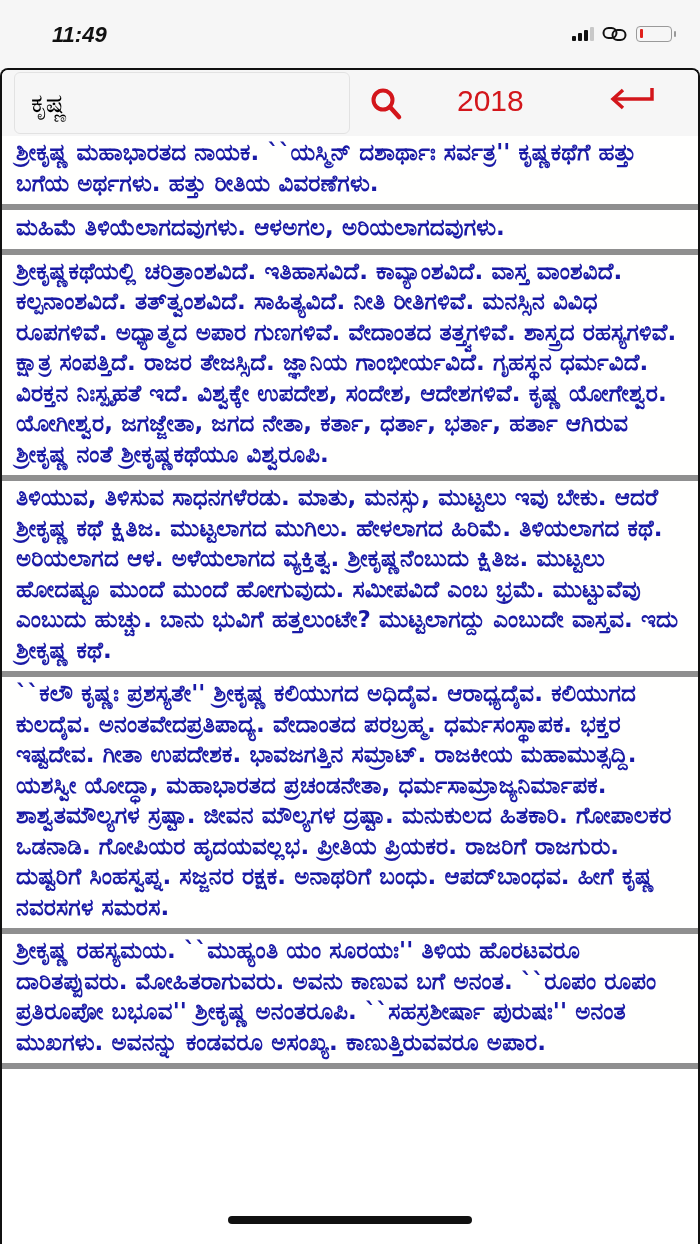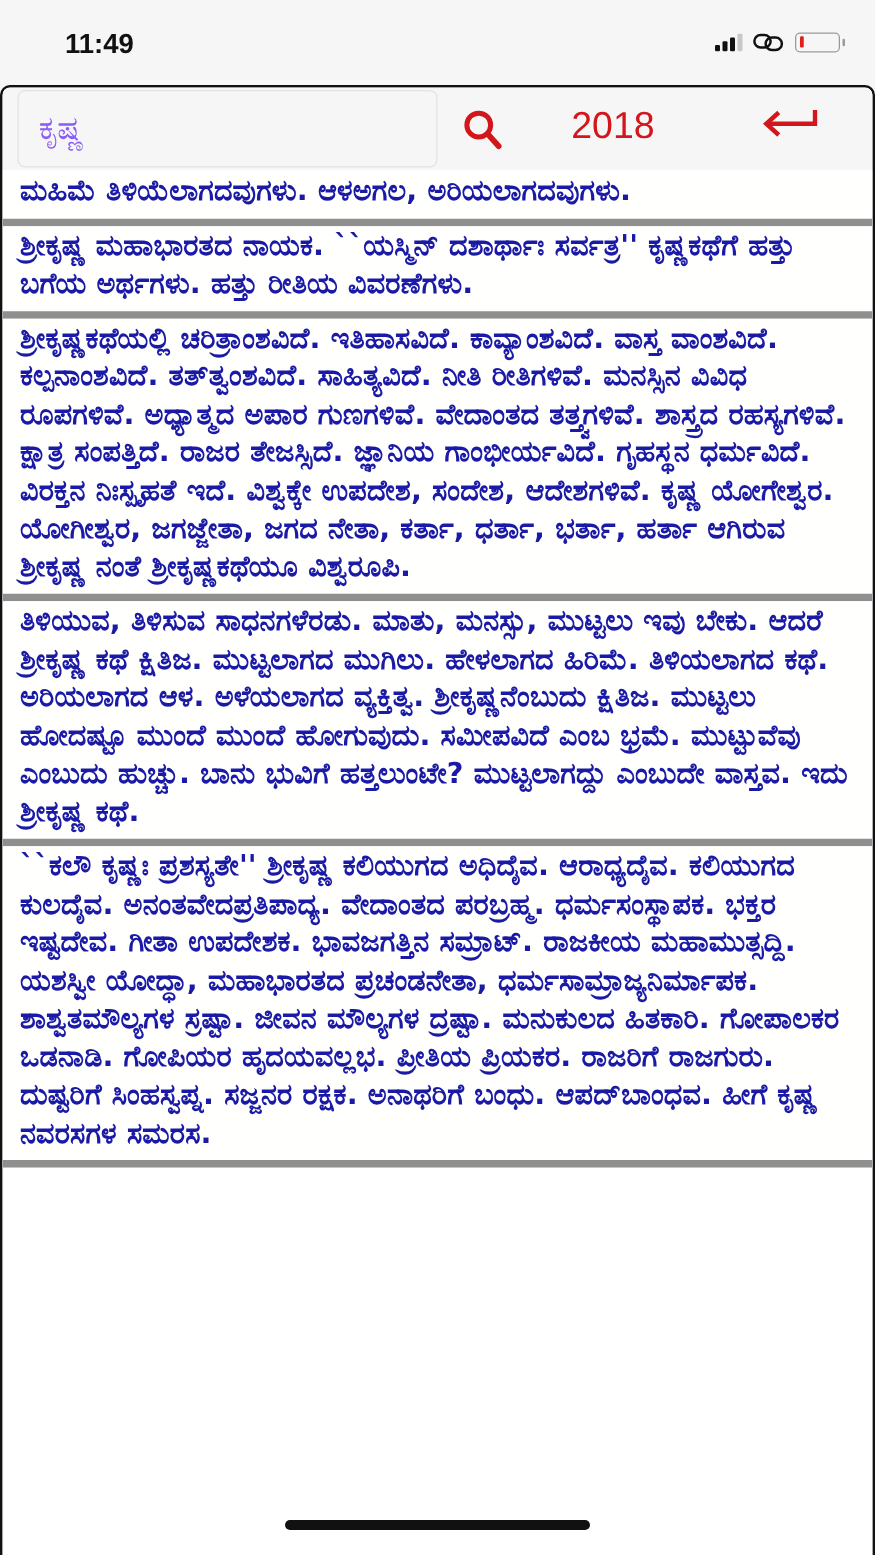--- a/index.html
+++ b/index.html
@@ -4,20 +4,21 @@
   <style>
     * { box-sizing: border-box; margin: 0; padding: 0; }
     html, body {
       width: 700px; height: 1244px; overflow: hidden;
       background: #f6f6f6;
       font-family: "DejaVu Sans", "Liberation Sans", sans-serif;
     }
     .status-bar {
       position: absolute; top: 0; left: 0; width: 700px; height: 68px;
       background: #f6f6f6;
+      font-style: italic;
     }
     .status-time {
       position: absolute; left: 52px; top: 22px;
       font-size: 22px; font-weight: bold; color: #111;
       font-family: "Liberation Sans", sans-serif;
     }
     .status-icons {
       position: absolute; right: 28px; top: 26px;
       display: flex; align-items: center; gap: 8px;
     }
@@ -44,21 +45,21 @@
       border-radius: 8px 8px 0 0;
       background: #ffffff; overflow: hidden;
     }
     .toolbar {
       position: relative; height: 66px; background: #f6f6f6;
       display: flex; align-items: center;
     }
     .search-input {
       position: absolute; left: 12px; top: 2px; width: 336px; height: 62px;
       background: #f6f6f6; border: 1px solid #e2e2e2; border-radius: 6px;
-      font-size: 26px; color: #8b5cf6; padding-left: 16px;
+      font-size: 26px; color: #000000; padding-left: 16px;
       display: flex; align-items: center;
       font-family: "DejaVu Sans", sans-serif;
     }
     .search-btn {
       position: absolute; left: 366px; top: 16px; width: 40px; height: 36px;
     }
     .year-label {
       position: absolute; left: 455px; top: 14px;
       font-size: 30px; color: #d3161b;
       font-family: "Liberation Sans", sans-serif;
@@ -118,31 +119,34 @@
       <line x1="22" y1="21" x2="31" y2="31" stroke="#d3161b" stroke-width="4.5" stroke-linecap="round"></line>
     </svg>
     <span class="year-label">2018</span>
     <svg class="back-btn" viewBox="0 0 48 30">
       <polyline points="44,4 44,15 6,15" fill="none" stroke="#d3161b" stroke-width="3.5"></polyline>
       <polyline points="15,6 5,15 15,24" fill="none" stroke="#d3161b" stroke-width="3.5" stroke-linejoin="miter"></polyline>
     </svg>
   </div>
 
   <div class="content">
+    <div class="entry">
+      <p>ಶ್ರೀಕೃಷ್ಣ ಮಹಾಭಾರತದ ನಾಯಕ. ``ಯಸ್ಮಿನ್ ದಶಾರ್ಥಾಃ ಸರ್ವತ್ರ'' ಕೃಷ್ಣಕಥೆಗೆ ಹತ್ತು ಬಗೆಯ ಅರ್ಥಗಳು. ಹತ್ತು ರೀತಿಯ ವಿವರಣೆಗಳು.</p>
+    </div>
     <div class="entry first">
       <p>ಮಹಿಮೆ ತಿಳಿಯೆಲಾಗದವುಗಳು. ಆಳಅಗಲ, ಅರಿಯಲಾಗದವುಗಳು.</p>
-    </div>
-    <div class="entry">
-      <p>ಶ್ರೀಕೃಷ್ಣ ಮಹಾಭಾರತದ ನಾಯಕ. ``ಯಸ್ಮಿನ್ ದಶಾರ್ಥಾಃ ಸರ್ವತ್ರ'' ಕೃಷ್ಣಕಥೆಗೆ ಹತ್ತು ಬಗೆಯ ಅರ್ಥಗಳು. ಹತ್ತು ರೀತಿಯ ವಿವರಣೆಗಳು.</p>
     </div>
     <div class="entry">
       <p>ಶ್ರೀಕೃಷ್ಣಕಥೆಯಲ್ಲಿ ಚರಿತ್ರಾಂಶವಿದೆ. ಇತಿಹಾಸವಿದೆ. ಕಾವ್ಯಾಂಶವಿದೆ. ವಾಸ್ತ ವಾಂಶವಿದೆ. ಕಲ್ಪನಾಂಶವಿದೆ. ತತ್‌ತ್ವಂಶವಿದೆ. ಸಾಹಿತ್ಯವಿದೆ. ನೀತಿ ರೀತಿಗಳಿವೆ. ಮನಸ್ಸಿನ ವಿವಿಧ ರೂಪಗಳಿವೆ. ಅಧ್ಯಾತ್ಮದ ಅಪಾರ ಗುಣಗಳಿವೆ. ವೇದಾಂತದ ತತ್ತ್ವಗಳಿವೆ. ಶಾಸ್ತ್ರದ ರಹಸ್ಯಗಳಿವೆ. ಕ್ಷಾತ್ರ ಸಂಪತ್ತಿದೆ. ರಾಜರ ತೇಜಸ್ಸಿದೆ. ಜ್ಞಾನಿಯ ಗಾಂಭೀರ್ಯವಿದೆ. ಗೃಹಸ್ಥನ ಧರ್ಮವಿದೆ. ವಿರಕ್ತನ ನಿಃಸ್ಪೃಹತೆ ಇದೆ. ವಿಶ್ವಕ್ಕೇ ಉಪದೇಶ, ಸಂದೇಶ, ಆದೇಶಗಳಿವೆ. ಕೃಷ್ಣ ಯೋಗೇಶ್ವರ. ಯೋಗೀಶ್ವರ, ಜಗಜ್ಜೇತಾ, ಜಗದ ನೇತಾ, ಕರ್ತಾ, ಧರ್ತಾ, ಭರ್ತಾ, ಹರ್ತಾ ಆಗಿರುವ ಶ್ರೀಕೃಷ್ಣ ನಂತೆ ಶ್ರೀಕೃಷ್ಣಕಥೆಯೂ ವಿಶ್ವರೂಪಿ.</p>
     </div>
     <div class="entry">
       <p>ತಿಳಿಯುವ, ತಿಳಿಸುವ ಸಾಧನಗಳೆರಡು. ಮಾತು, ಮನಸ್ಸು, ಮುಟ್ಟಲು ಇವು ಬೇಕು. ಆದರೆ ಶ್ರೀಕೃಷ್ಣ ಕಥೆ ಕ್ಷಿತಿಜ. ಮುಟ್ಟಲಾಗದ ಮುಗಿಲು. ಹೇಳಲಾಗದ ಹಿರಿಮೆ. ತಿಳಿಯಲಾಗದ ಕಥೆ. ಅರಿಯಲಾಗದ ಆಳ. ಅಳೆಯಲಾಗದ ವ್ಯಕ್ತಿತ್ವ. ಶ್ರೀಕೃಷ್ಣನೆಂಬುದು ಕ್ಷಿತಿಜ. ಮುಟ್ಟಲು ಹೋದಷ್ಟೂ ಮುಂದೆ ಮುಂದೆ ಹೋಗುವುದು. ಸಮೀಪವಿದೆ ಎಂಬ ಭ್ರಮೆ. ಮುಟ್ಟುವೆವು ಎಂಬುದು ಹುಚ್ಚು. ಬಾನು ಭುವಿಗೆ ಹತ್ತಲುಂಟೇ? ಮುಟ್ಟಲಾಗದ್ದು ಎಂಬುದೇ ವಾಸ್ತವ. ಇದು ಶ್ರೀಕೃಷ್ಣ ಕಥೆ.</p>
     </div>
     <div class="entry">
       <p>``ಕಲೌ ಕೃಷ್ಣಃ ಪ್ರಶಸ್ಯತೇ'' ಶ್ರೀಕೃಷ್ಣ ಕಲಿಯುಗದ ಅಧಿದೈವ. ಆರಾಧ್ಯದೈವ. ಕಲಿಯುಗದ ಕುಲದೈವ. ಅನಂತವೇದಪ್ರತಿಪಾದ್ಯ. ವೇದಾಂತದ ಪರಬ್ರಹ್ಮ. ಧರ್ಮಸಂಸ್ಥಾಪಕ. ಭಕ್ತರ ಇಷ್ಟದೇವ. ಗೀತಾ ಉಪದೇಶಕ. ಭಾವಜಗತ್ತಿನ ಸಮ್ರಾಟ್. ರಾಜಕೀಯ ಮಹಾಮುತ್ಸದ್ದಿ. ಯಶಸ್ವೀ ಯೋದ್ಧಾ, ಮಹಾಭಾರತದ ಪ್ರಚಂಡನೇತಾ, ಧರ್ಮಸಾಮ್ರಾಜ್ಯನಿರ್ಮಾಪಕ. ಶಾಶ್ವತಮೌಲ್ಯಗಳ ಸ್ರಷ್ಟಾ. ಜೀವನ ಮೌಲ್ಯಗಳ ದ್ರಷ್ಟಾ. ಮನುಕುಲದ ಹಿತಕಾರಿ. ಗೋಪಾಲಕರ ಒಡನಾಡಿ. ಗೋಪಿಯರ ಹೃದಯವಲ್ಲಭ. ಪ್ರೀತಿಯ ಪ್ರಿಯಕರ. ರಾಜರಿಗೆ ರಾಜಗುರು. ದುಷ್ಟರಿಗೆ ಸಿಂಹಸ್ವಪ್ನ. ಸಜ್ಜನರ ರಕ್ಷಕ. ಅನಾಥರಿಗೆ ಬಂಧು. ಆಪದ್‌ಬಾಂಧವ. ಹೀಗೆ ಕೃಷ್ಣ ನವರಸಗಳ ಸಮರಸ.</p>
     </div>
+    <div class="entry">
+      <p>ಶ್ರೀಕೃಷ್ಣ ರಹಸ್ಯಮಯ. ``ಮುಹ್ಯಂತಿ ಯಂ ಸೂರಯಃ'' ತಿಳಿಯ ಹೊರಟವರೂ ದಾರಿತಪ್ಪುವರು. ಮೋಹಿತರಾಗುವರು. ಅವನು ಕಾಣುವ ಬಗೆ ಅನಂತ. ``ರೂಪಂ ರೂಪಂ ಪ್ರತಿರೂಪೋ ಬಭೂವ'' ಶ್ರೀಕೃಷ್ಣ ಅನಂತರೂಪಿ. ``ಸಹಸ್ರಶೀರ್ಷಾ ಪುರುಷಃ'' ಅನಂತ ಮುಖಗಳು. ಅವನನ್ನು ಕಂಡವರೂ ಅಸಂಖ್ಯ. ಕಾಣುತ್ತಿರುವವರೂ ಅಪಾರ.</p>
+    </div>
   </div>
 </div>
 
 <div class="home-indicator"></div>
 
 </body></html>

